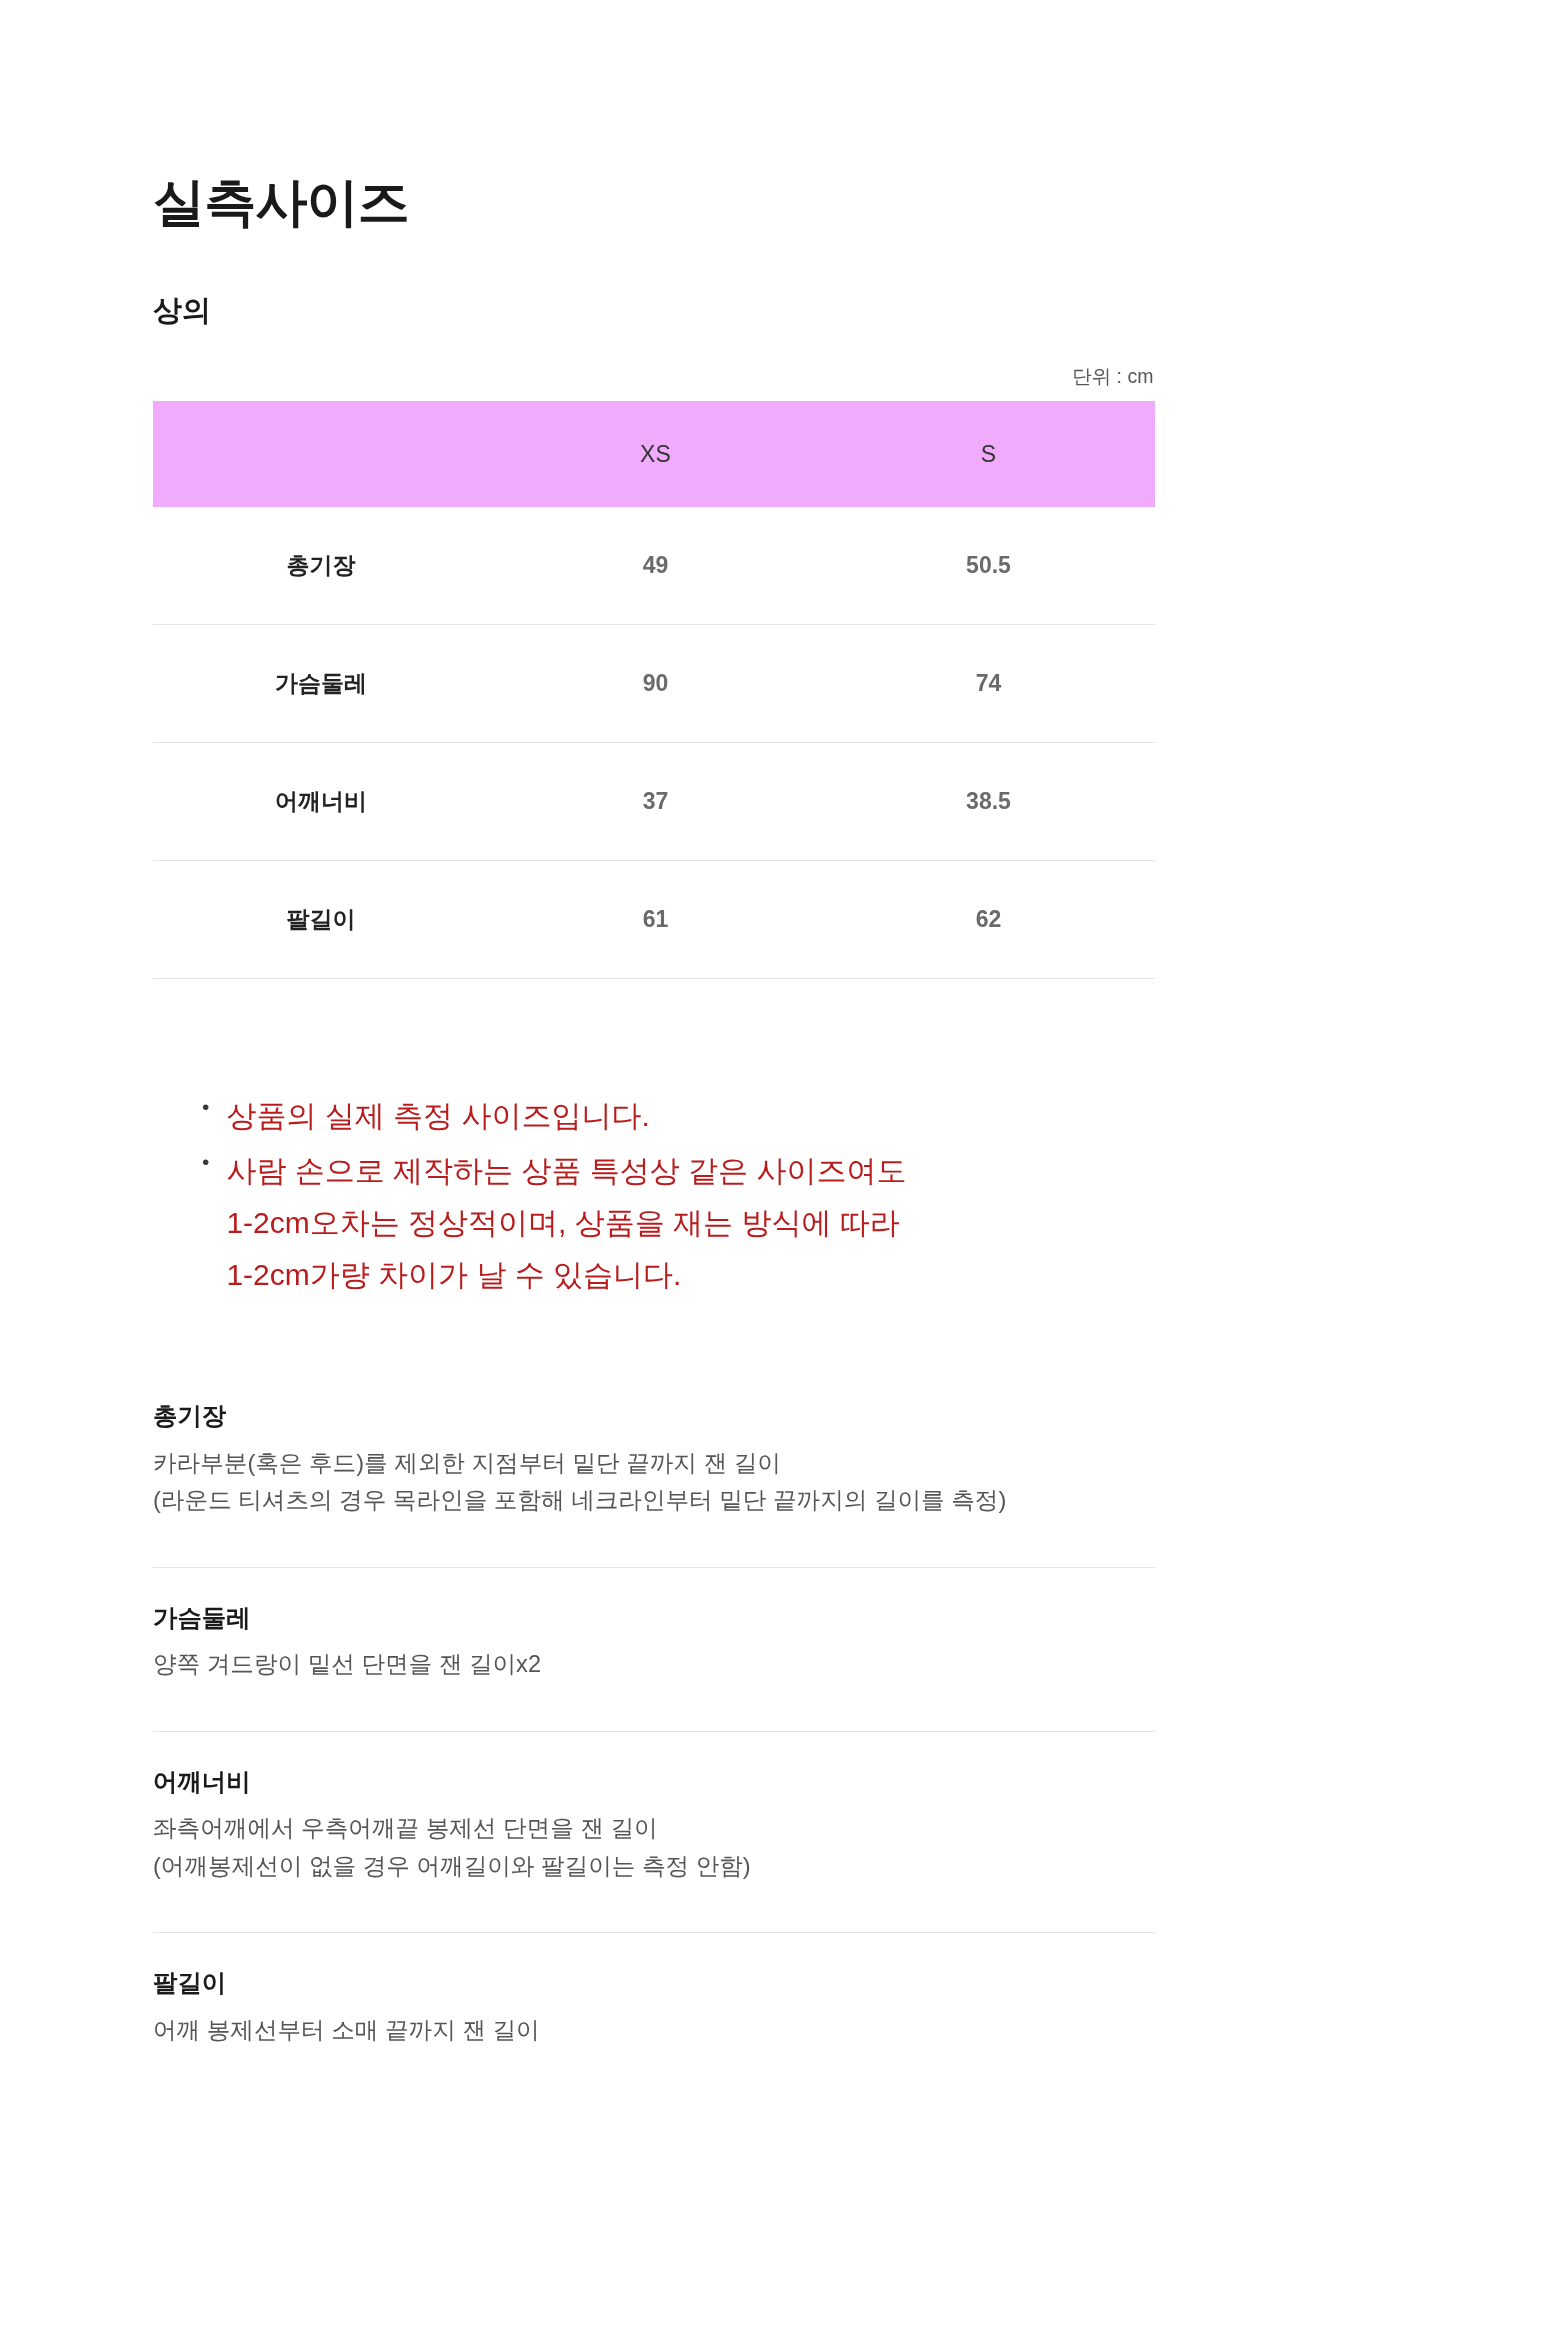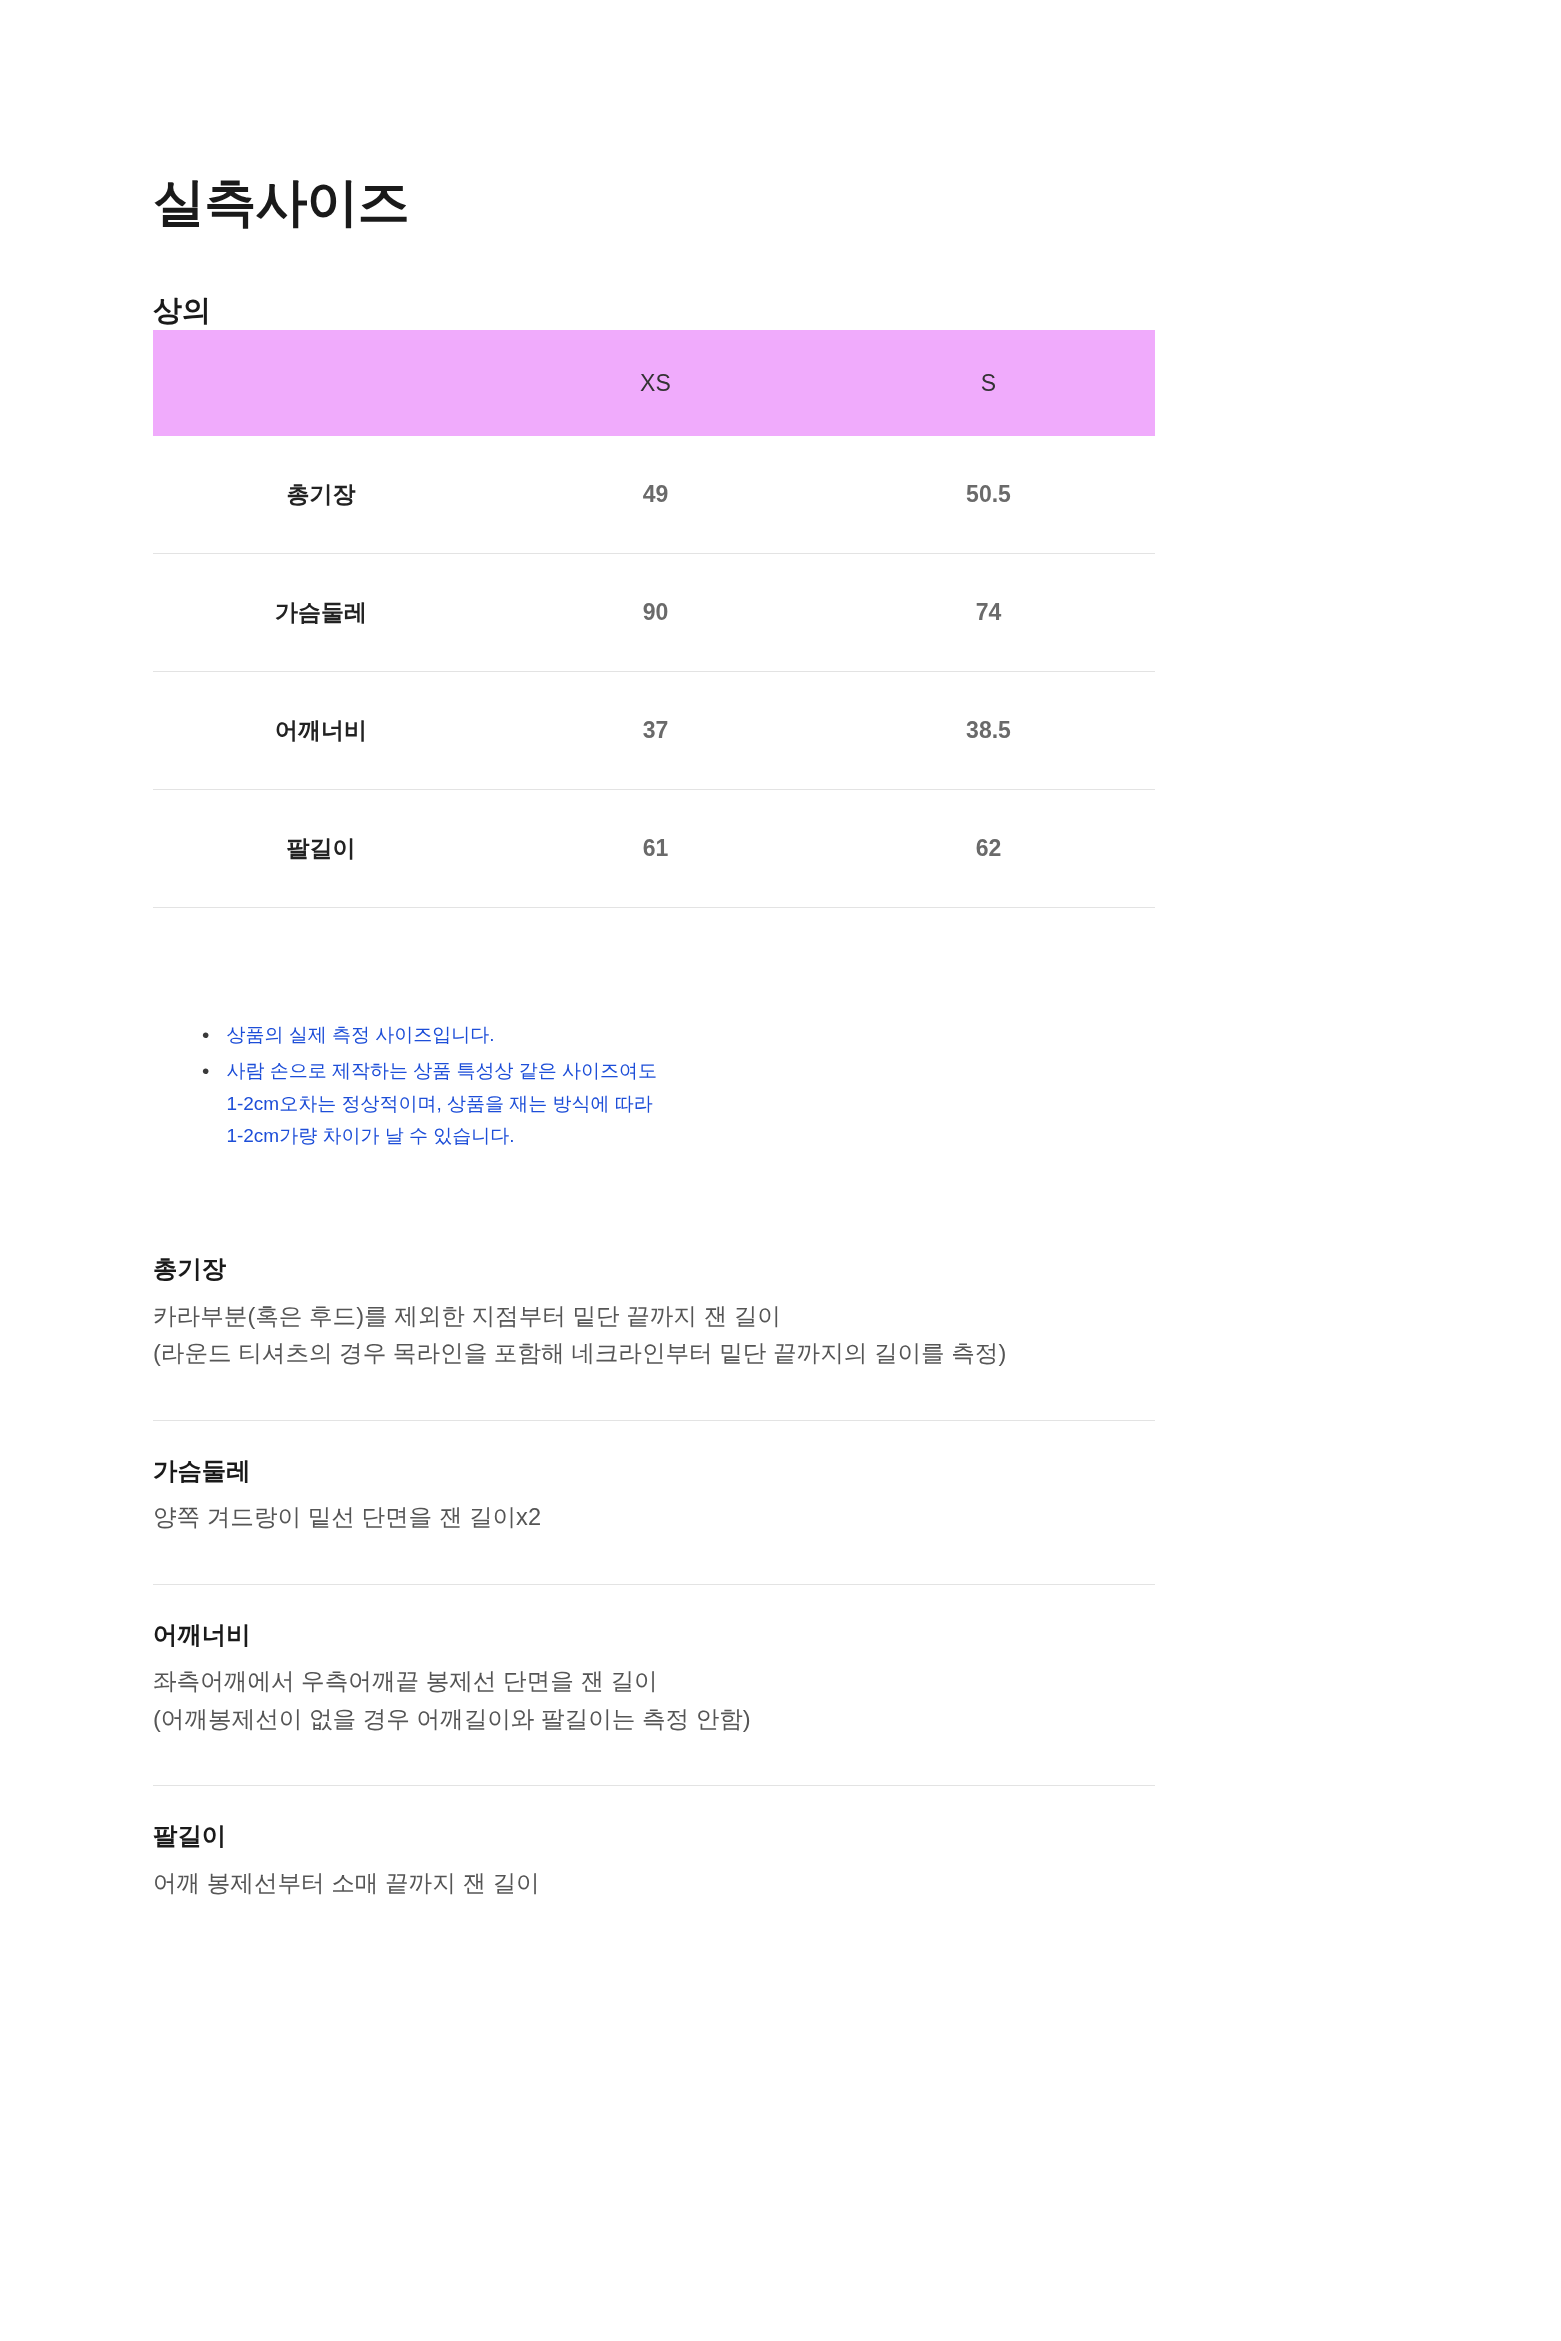--- a/index.html
+++ b/index.html
@@ -82,23 +82,23 @@
     font-size: 23px;
   }
   
   .notes {
     margin: 0;
     padding: 111px 0 0 49px;
     list-style: none;
   }
   .notes li {
     position: relative;
-    font-size: 19px;
+    font-size: 30px;
     line-height: 1.72;
-    color: #1d4ed8;
+    color: #b91c1c;
     padding-left: 24.4px;
     margin-bottom: 3.3px;
   }
   .notes li::before {
     content: "•";
     position: absolute;
     left: 0;
     top: -1.6px;
     font-size: 21px;
     color: #3a3a3a;
@@ -133,20 +133,21 @@
 </style>
 </head>
 <body>
 
 <div class="page">
 
   <h1 class="title">실측사이즈</h1>
 
   <h2 class="subtitle">상의</h2>
 
+  <div class="unit-note">단위 : cm</div>
 
   <table class="size-table">
     <thead>
       <tr>
         <th class="corner"></th>
         <th>XS</th>
         <th>S</th>
       </tr>
     </thead>
     <tbody>

